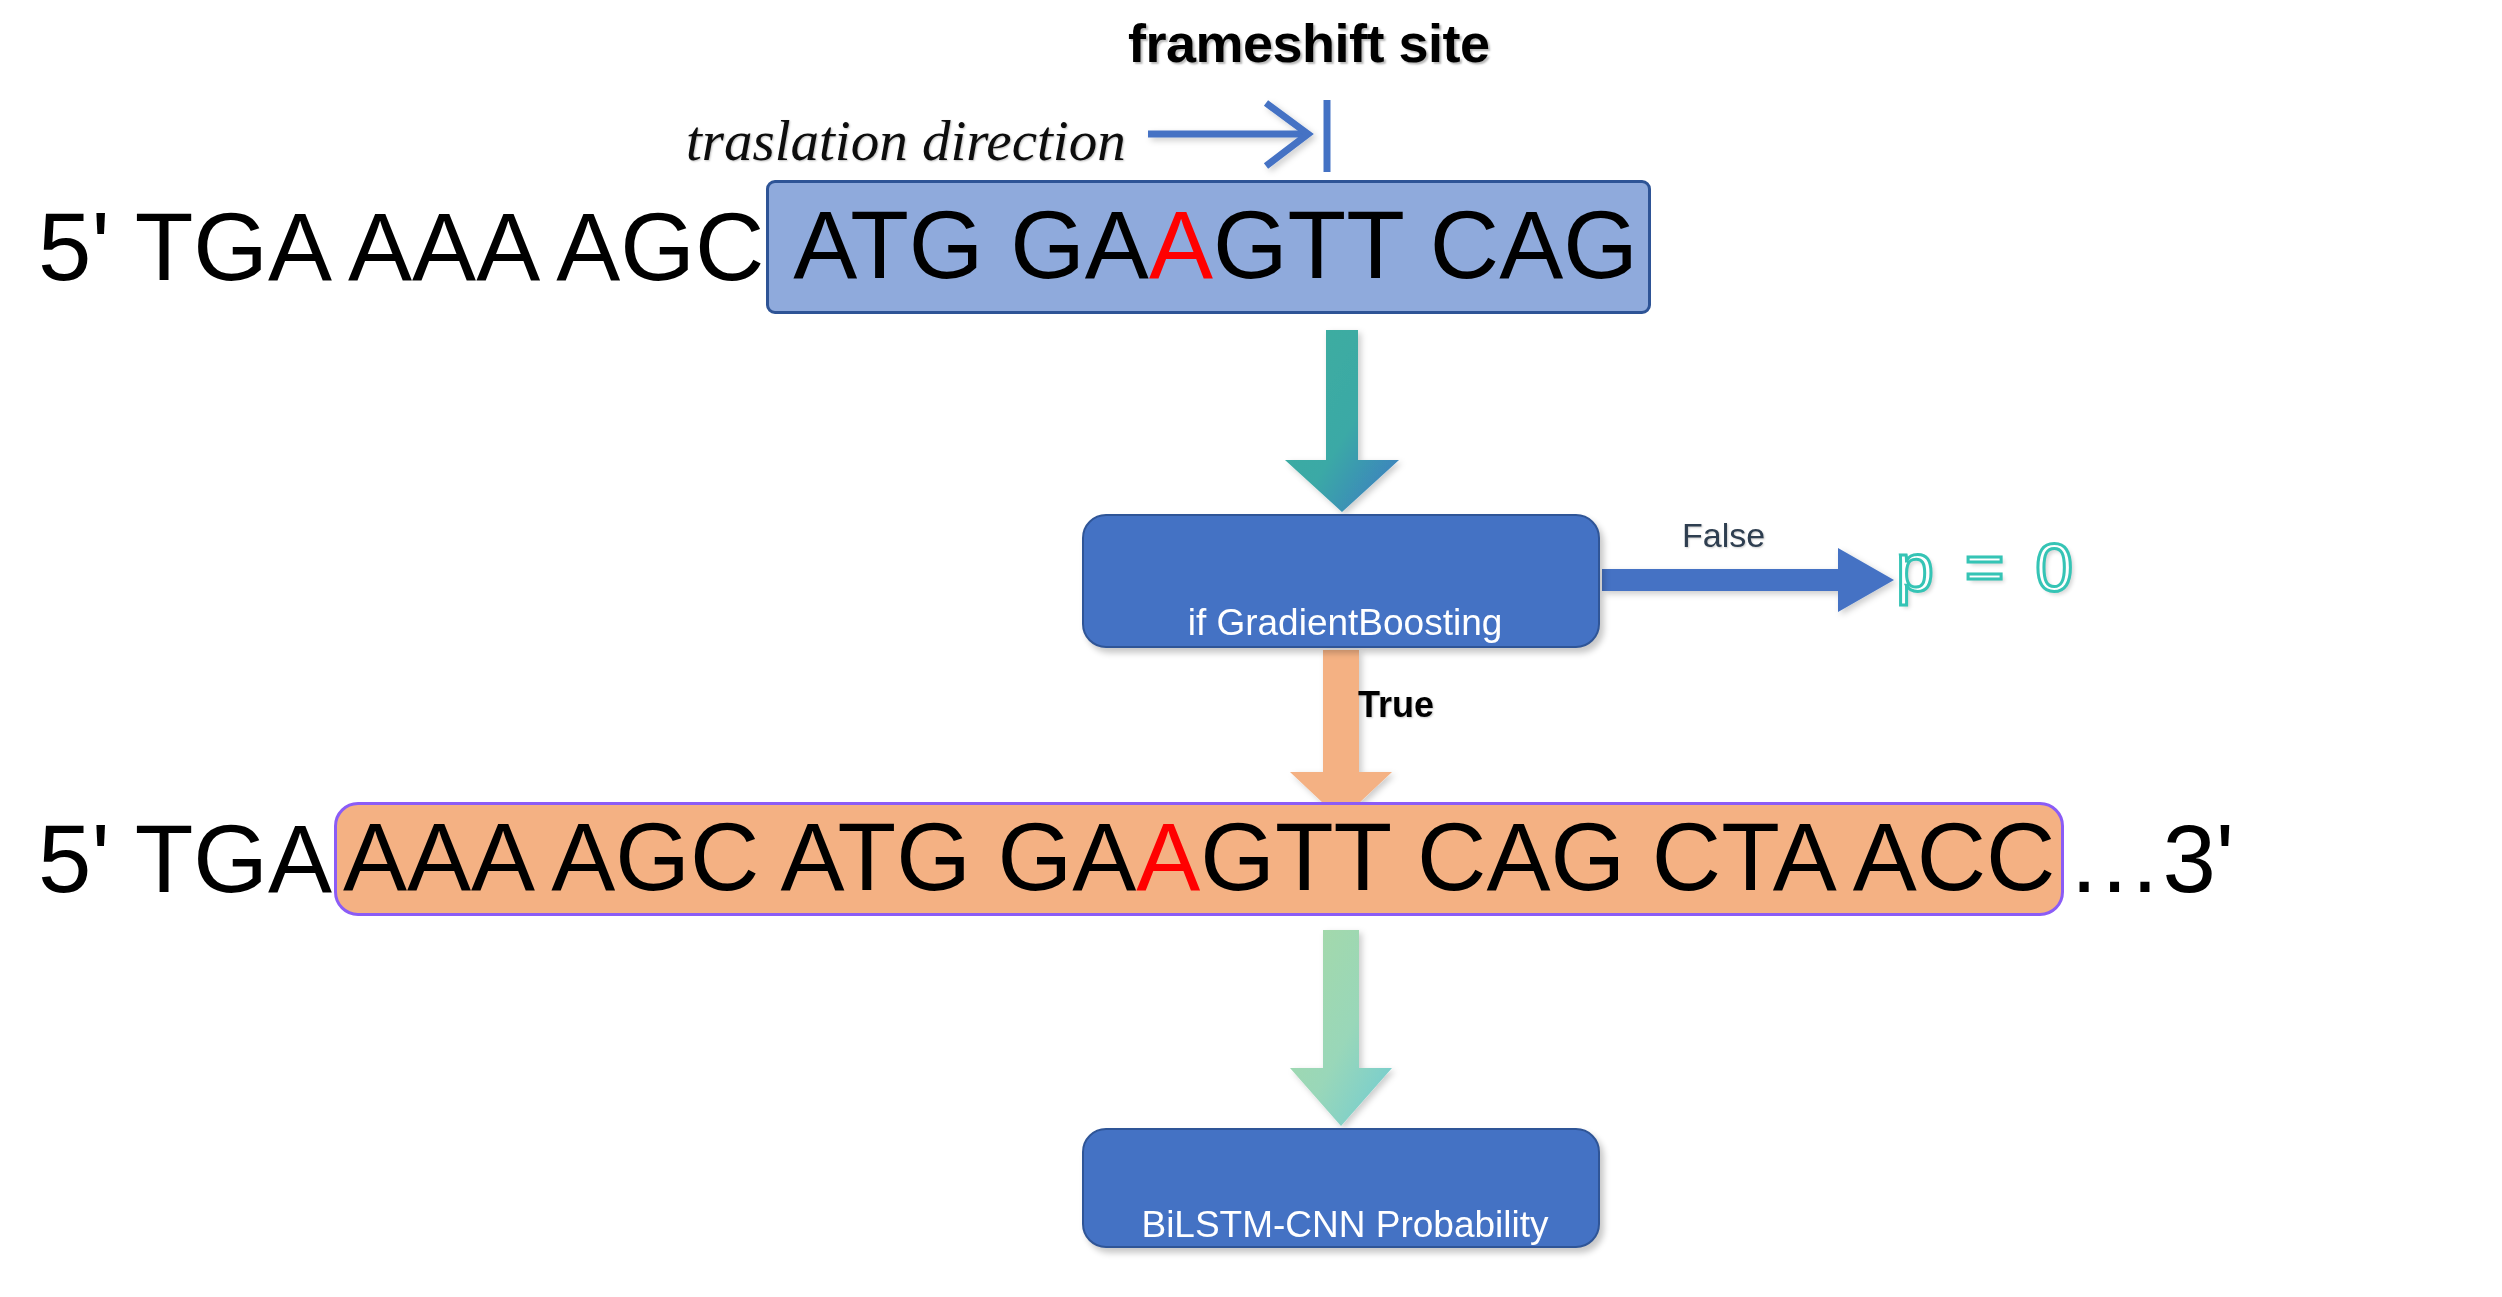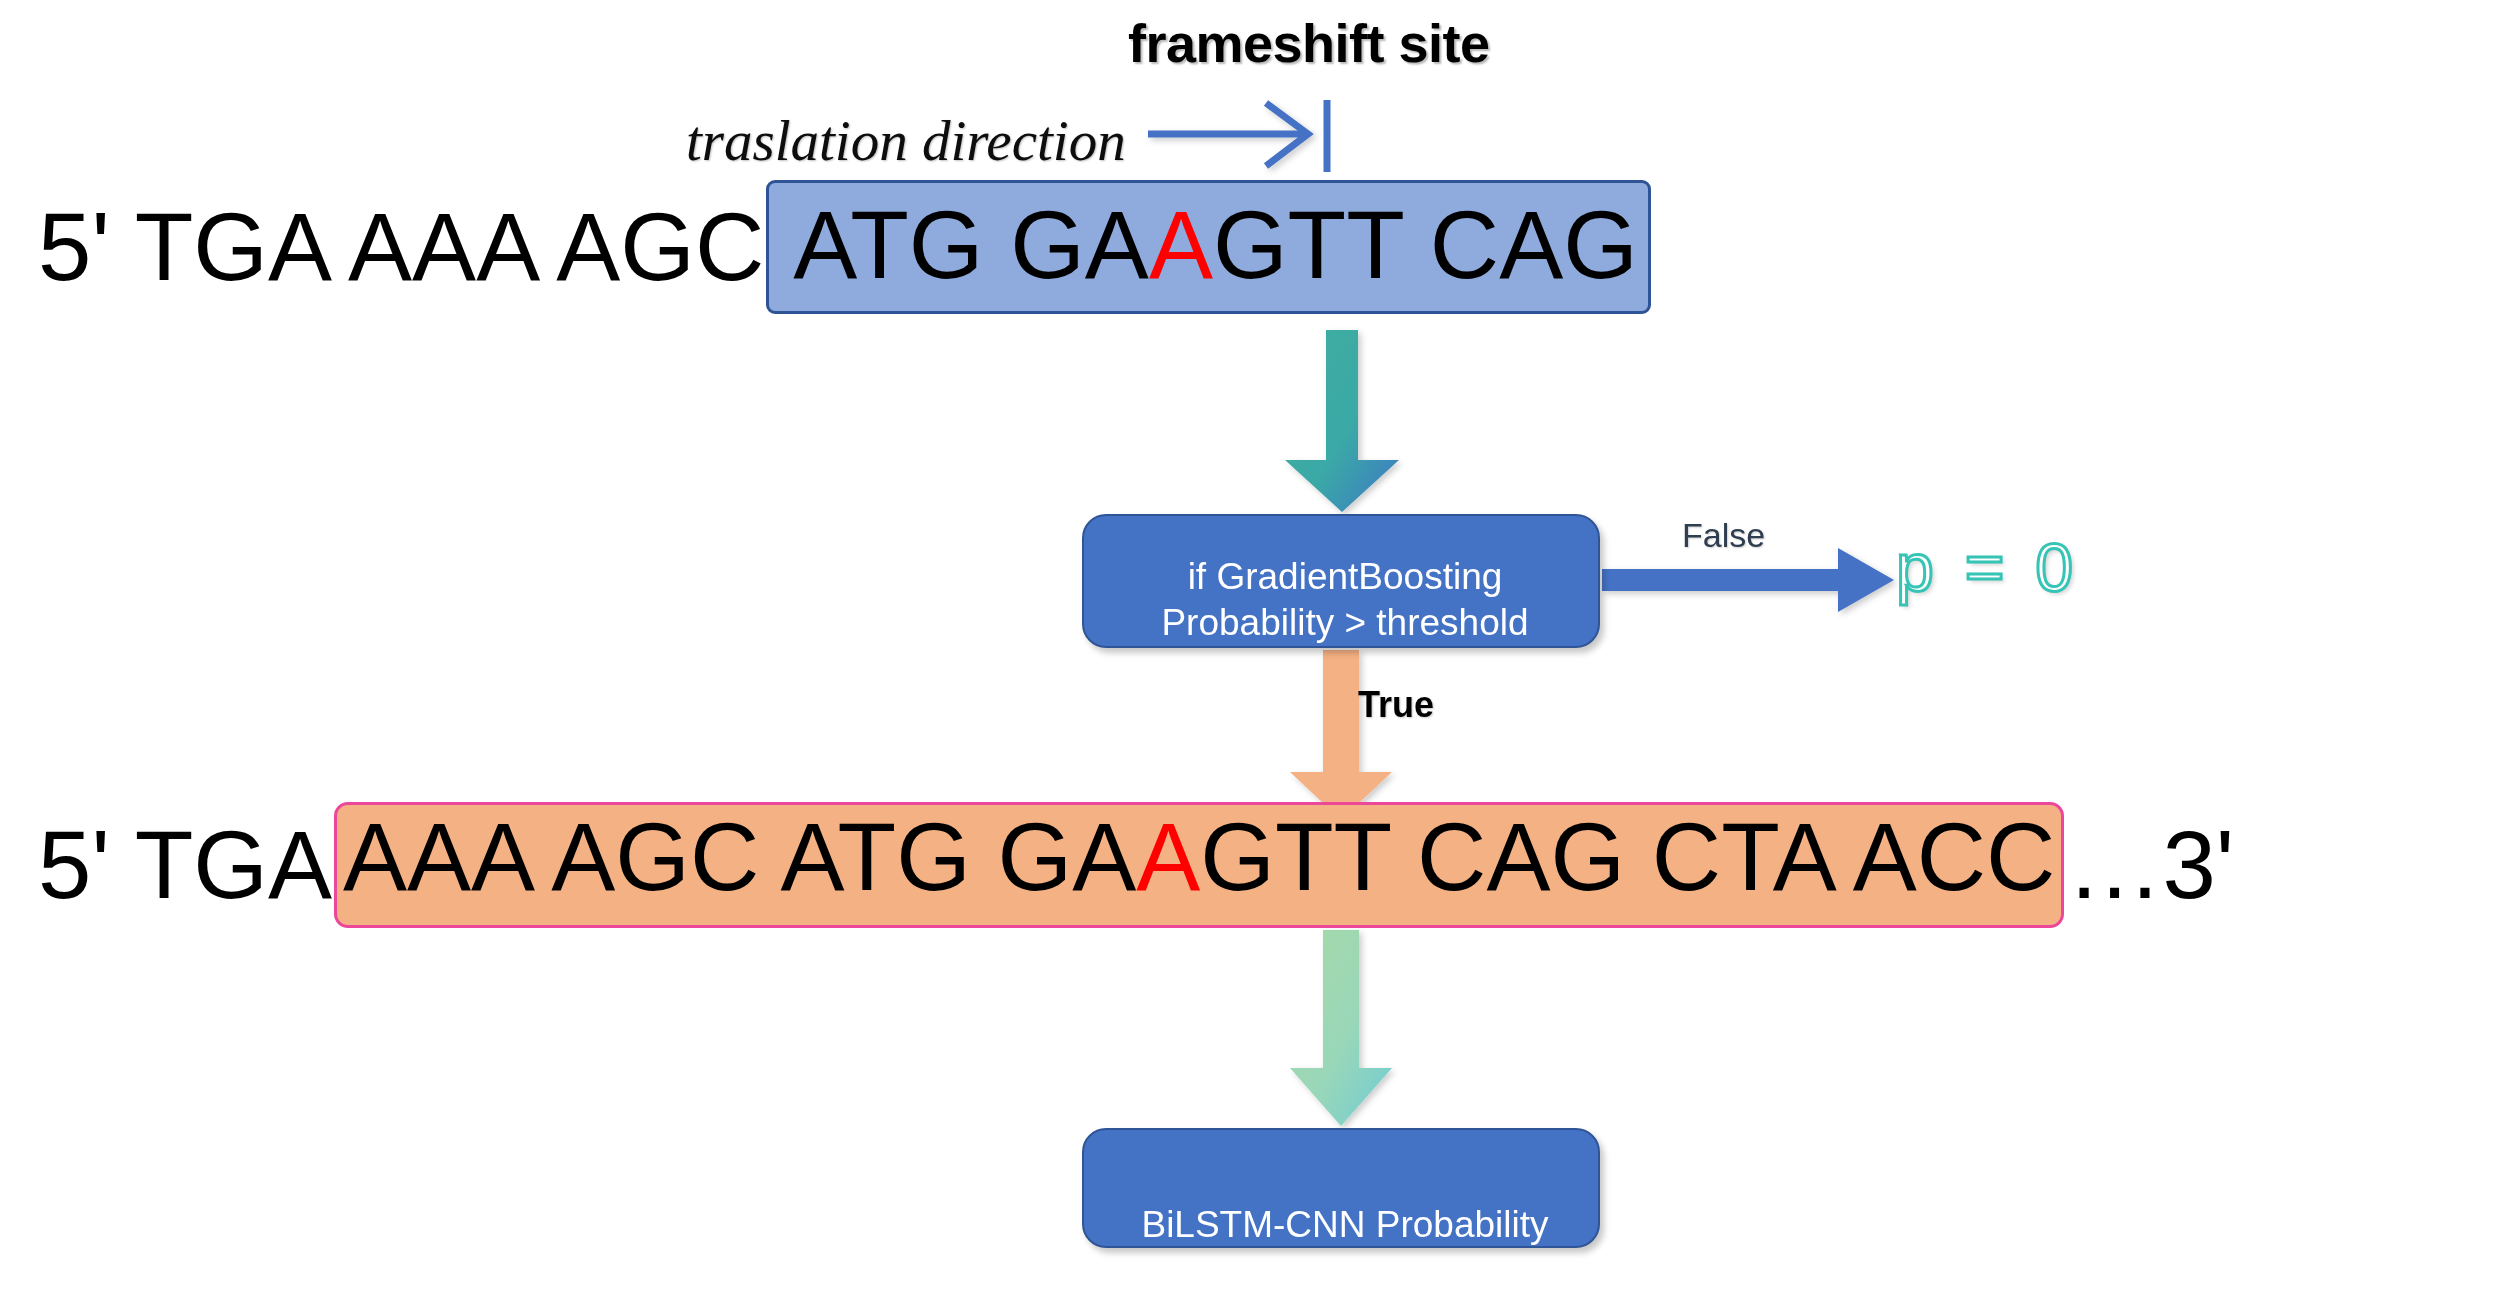--- a/index.html
+++ b/index.html
@@ -61,23 +61,23 @@
     box-sizing: border-box;
   }
   .hl-blue {
     background: #8faadc;
     border: 3px solid #2e5496;
     border-radius: 9px;
     padding: 14px 10px 18px 24px;
   }
   .hl-orange {
     background: #f4b183;
-    border: 3px solid #ec4899;
-    border-radius: 14px;
-    padding: 4px 6px 20px 6px;
+    border: 3px solid #8b5cf6;
+    border-radius: 24px;
+    padding: 4px 6px 8px 6px;
   }
   .base-red { color: #ff0000; }
 
   #seq-top {
     left: 16px;
     top: 180px;
   }
   #seq-bottom {
     left: 16px;
     top: 802px;
@@ -214,21 +214,20 @@
     <span class="hl hl-blue">
       <span>ATG GA</span>
       <span class="base-red">A</span>
       <span> GTT CAG</span>
     </span>
   </div>
 
   <div class="abs proc-box" id="decision-box">
     <div>
       <div>if GradientBoosting</div>
-      <div>Probability &gt; threshold</div>
     </div>
   </div>
 
   <div class="abs" id="label-false">False</div>
 
   <div class="abs" id="label-true">True</div>
 
   <div class="abs" id="p-equals-zero">p = 0</div>
 
   <div class="abs seq-row" id="seq-bottom">

